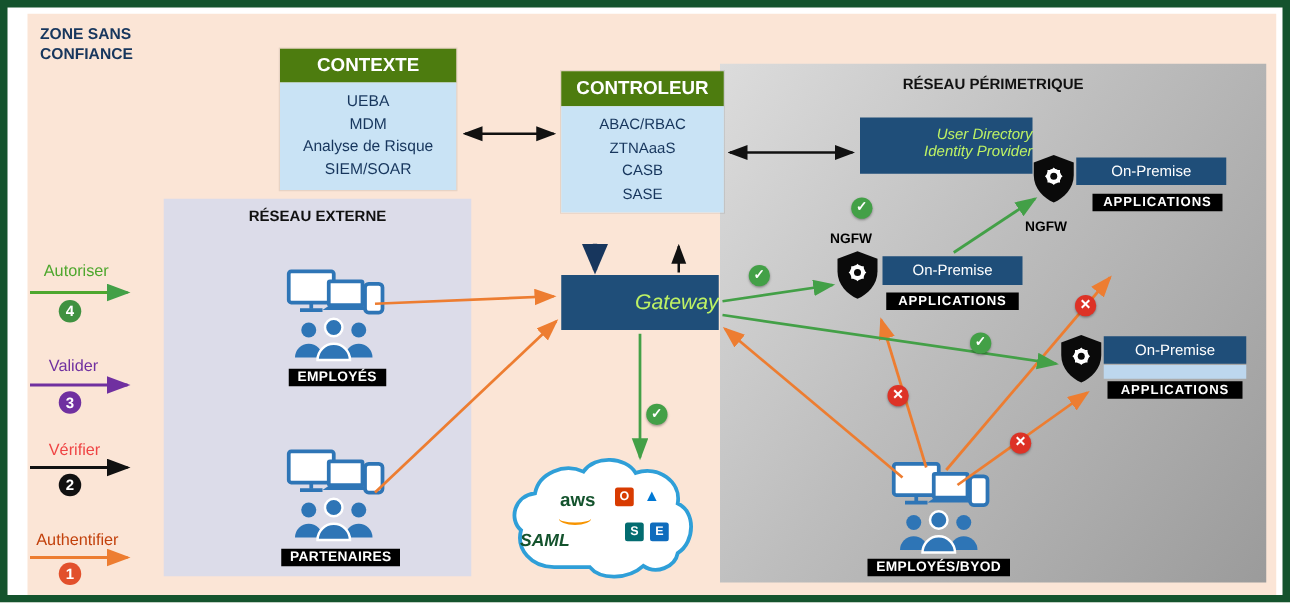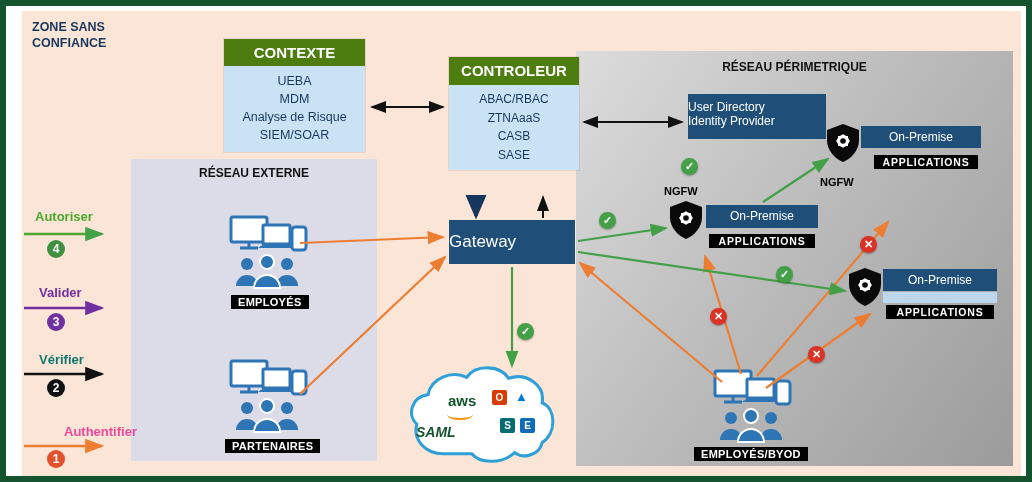--- a/index.html
+++ b/index.html
@@ -2,34 +2,34 @@
 <html><head>
 <meta charset="utf-8">
 <style>
   html,body{margin:0;padding:0;background:#fff;font-family:"Liberation Sans",sans-serif;}
   .canvas{position:relative;width:1032px;height:482px;background:#fff;border:6px solid #14532d;box-sizing:border-box;overflow:hidden;}
   .peach{position:absolute;left:16px;top:5px;width:999px;height:469px;background:#fbe5d6;}
   .zone-title{position:absolute;left:26px;top:14px;font-size:12.5px;font-weight:bold;color:#17365d;white-space:pre-line;line-height:1.25;}
   .panel{position:absolute;box-shadow:0 0 0 1px rgba(0,0,0,0.08);}
   .panel .hdr{background:#4d7c0f;color:#fff;font-weight:bold;text-align:center;font-size:15px;}
   .panel .body{background:#c9e3f5;color:#17365d;text-align:center;font-size:12.5px;}
-  .blue-box{position:absolute;background:#1f4e79;color:#ffffff;text-align:left;}
+  .blue-box{position:absolute;background:#1f4e79;color:#bef264;text-align:right;font-style:italic;}
   .ext-box{position:absolute;left:125px;top:153px;width:246px;height:302px;background:#dcdce9;}
   .peri-box{position:absolute;left:570px;top:45px;width:437px;height:415px;background:linear-gradient(125deg,#dcdcdc 0%,#bdbdbd 45%,#9b9b9b 100%);}
   .area-title{position:absolute;width:100%;text-align:center;font-size:12px;font-weight:bold;color:#111;}
   .black-label{position:absolute;background:#000;color:#fff;font-weight:bold;font-size:11px;padding:1px 7px;letter-spacing:0.3px;}
   .apps-label{position:absolute;background:#000;color:#fff;font-weight:bold;font-size:10.5px;text-align:center;letter-spacing:0.8px;padding:1px 0;}
   .onprem{position:absolute;background:#1f4e79;color:#fff;font-size:12px;text-align:center;}
   .lightstrip{position:absolute;background:#bdd7ee;}
   .ngfw{position:absolute;font-size:11px;font-weight:bold;color:#000;}
   .mark{position:absolute;width:17px;height:17px;border-radius:50%;color:#fff;font-size:11px;font-weight:bold;text-align:center;line-height:17px;box-shadow:0 1px 2px rgba(0,0,0,0.35);}
   .mark.ok{background:#43a047;}
   .mark.no{background:#dd3226;}
-  .legend-label{position:absolute;font-size:13px;font-weight:bold;}
-  .lg-green{color:#4ea72e;} .lg-purple{color:#7030a0;} .lg-black{color:#0f766e;text-align:center;} .lg-orange{color:#ec4899;margin-left:35px;}
+  .legend-label{position:absolute;font-size:13px;font-weight:normal;}
+  .lg-green{color:#4ea72e;} .lg-purple{color:#7030a0;} .lg-black{color:#ef4444;text-align:center;} .lg-orange{color:#c2410c;}
   .numcirc{position:absolute;width:18px;height:18px;border-radius:50%;color:#fff;font-size:12px;font-weight:bold;text-align:center;line-height:18px;}
   .nc-green{background:#3f9140;} .nc-purple{background:#7030a0;} .nc-black{background:#111;} .nc-orange{background:#e2502c;}
   .overlay{position:absolute;left:0;top:0;pointer-events:none;}
   .cloud-wrap{position:absolute;left:396px;top:356px;width:156px;height:106px;}
   .cloud-wrap .inner{position:absolute;left:0;top:0;width:100%;height:100%;}
   .aws-label{position:absolute;left:46px;top:30px;font-size:15px;font-weight:bold;color:#14532d;}
   .aws-swoosh{position:absolute;left:45px;top:47px;width:26px;height:9px;border-bottom:2.5px solid #f79400;border-radius:0 0 50% 50%;}
   .saml-label{position:absolute;left:14px;top:62px;font-size:14px;font-weight:bold;font-style:italic;color:#14532d;}
   .svc{position:absolute;width:15px;height:15px;color:#fff;font-size:10px;font-weight:bold;text-align:center;line-height:15px;border-radius:2px;}
   .svc-office{left:90px;top:28px;background:#d83b01;}

